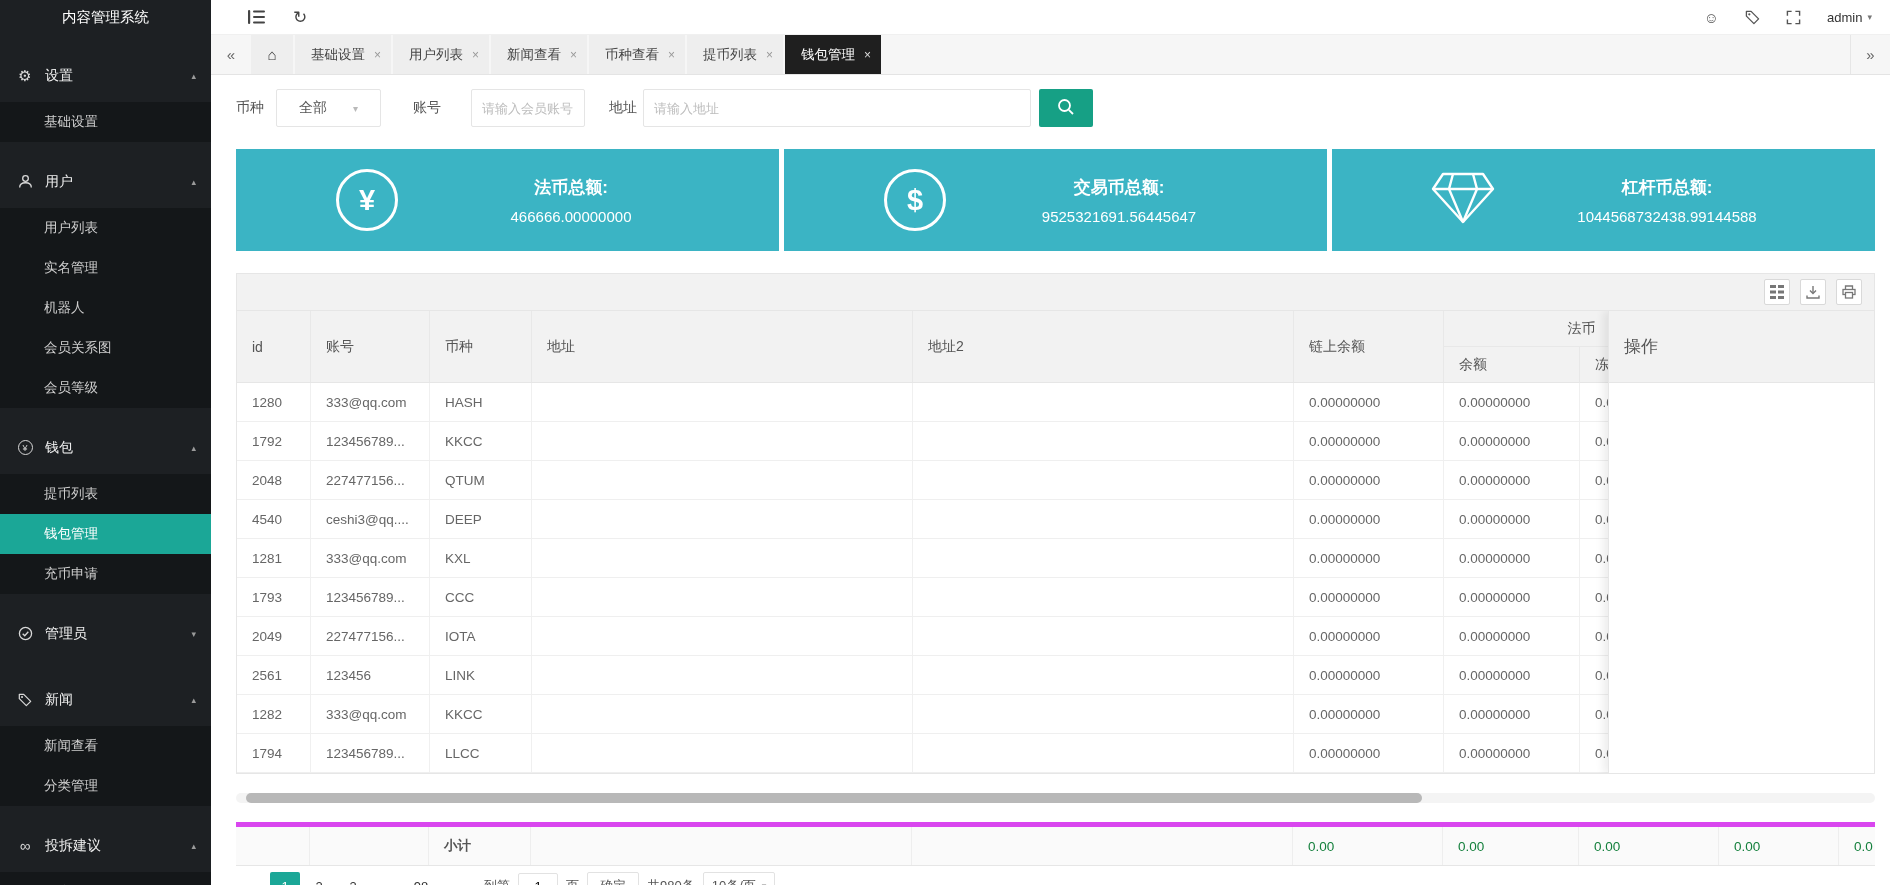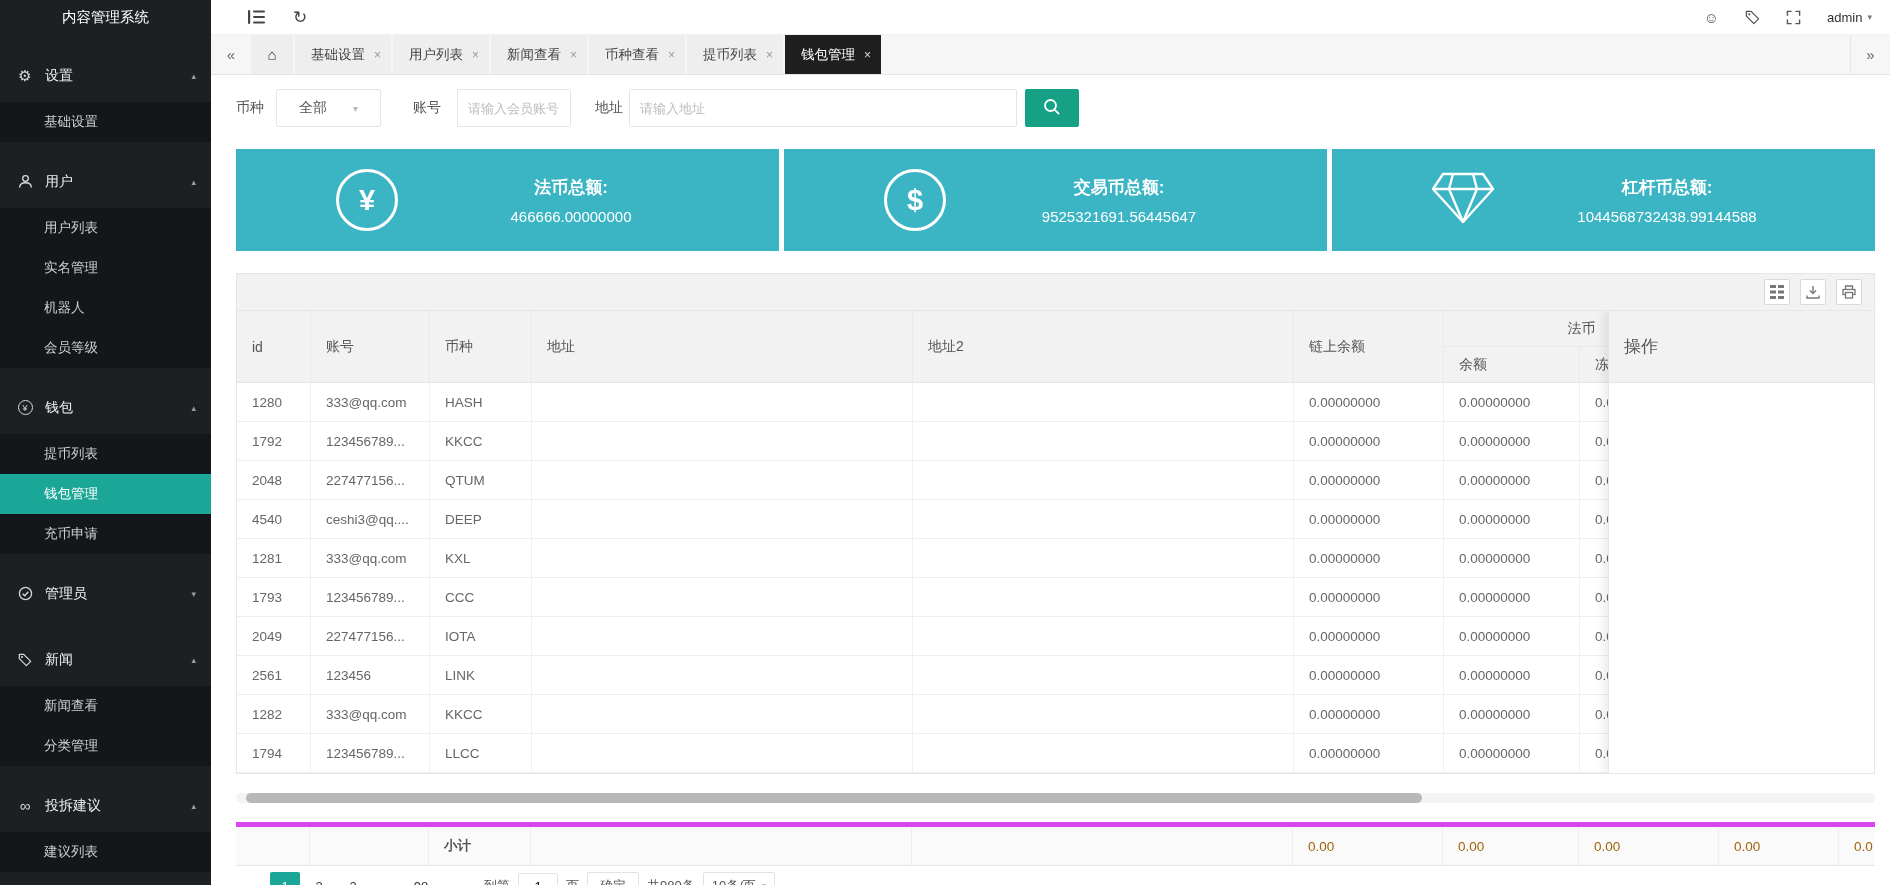--- a/index.html
+++ b/index.html
@@ -44,21 +44,21 @@
 
   .content{flex:1;overflow:hidden;padding:14px 15px 0 25px}
 
   
   .filters{display:flex;align-items:center;height:38px}
   .f-label{font-size:14px;color:#555;white-space:nowrap}
   .select{width:105px;height:38px;border:1px solid #e5e5e5;border-radius:2px;display:flex;align-items:center;padding:0 22px;font-size:14px;color:#555;background:#fff;margin-left:12px;cursor:pointer}
   .select .caret{margin-left:auto;color:#b9b9b9;font-size:10px}
   .f-input{height:38px;border:1px solid #e5e5e5;border-radius:2px;padding:0 10px;font-size:13px;color:#333;outline:none}
   .f-input::placeholder{color:#bdbdbd}
-  .f-acct{width:114px;margin-left:16px}
+  .f-acct{width:114px;margin-left:30px}
   .f-addr{width:388px;margin-left:6px}
   .ml32{margin-left:32px}.ml24{margin-left:24px}
   .search-btn{width:54px;height:38px;background:var(--btn);border:none;border-radius:2px;margin-left:8px;display:flex;align-items:center;justify-content:center;cursor:pointer}
 
   
   .stats{display:flex;gap:5px;margin-top:22px}
   .card{flex:1;height:102px;background:var(--card);color:#fff;display:flex;align-items:center}
   .icwrap{width:72px;margin-left:95px;display:flex;justify-content:center;flex-shrink:0}
   .circle{width:62px;height:62px;border:3px solid #fff;border-radius:50%;display:flex;align-items:center;justify-content:center;font-size:29px;font-weight:bold}
   .card .txt{flex:1;text-align:center;padding-right:40px}
@@ -85,21 +85,21 @@
 
   .fixed-op{position:absolute;top:0;right:0;width:266px;height:462px;background:#fff;border-left:1px solid #e6e6e6;box-shadow:-5px 0 8px rgba(0,0,0,.07)}
   .fixed-op .fh{height:72px;background:#f2f2f2;border-bottom:1px solid #e6e6e6;display:flex;align-items:center;padding:0 15px;font-size:17px;color:#555}
 
   .hscroll{margin-top:18px;height:12px;position:relative;width:1639px}
   .hscroll .track{position:absolute;left:0;right:0;top:1px;height:10px;background:#f4f4f4;border-radius:5px}
   .hscroll .bar{position:absolute;left:10px;top:1px;height:10px;width:1176px;background:#b8b8b8;border-radius:5px;cursor:pointer}
 
   .t-total{margin-top:18px;width:1639px;overflow:hidden;border-top:5px solid #d946ef;border-bottom:1px solid #e6e6e6;background:#fafafa}
   .t-total .trow{width:1740px;background:#fafafa;border-bottom:none;height:38px}
-  .t-total .td{border-right:1px solid #eee;color:#a16207}
+  .t-total .td{border-right:1px solid #eee;color:#15803d}
   .t-total .subtotal{font-weight:bold;color:#555}
 
   
   .pager{margin-top:6px;display:flex;align-items:center;font-size:13px;color:#555;gap:4px}
   .pg{min-width:30px;height:28px;display:flex;align-items:center;justify-content:center;background:#fff;color:#333;cursor:pointer;padding:0 6px}
   .pg.arrow{color:#999}
   .pg.ellipsis{cursor:default;color:#666}
   .pg.active{background:var(--accent);color:#fff;border-radius:2px}
   .pg-label{margin:0 4px;white-space:nowrap}
   .pg-label.first{margin-left:10px}
@@ -133,20 +133,21 @@
             <path d="M1.8 14.5 C1.8 11 4.5 9.3 8 9.3 C11.5 9.3 14.2 11 14.2 14.5"></path>
           </svg>
         </span>
       <span>用户</span>
       <span class="chev">▴</span>
     </div>
     <div class="side-items">
       <div class="side-item">用户列表</div>
       <div class="side-item">实名管理</div>
       <div class="side-item">机器人</div>
+      <div class="side-item">会员关系图</div>
       <div class="side-item">会员等级</div>
     </div>
   </div>
 
   <div class="side-sec">
     <div class="side-head">
       <span class="ic">
           <span class="coin-ic">¥</span>
         </span>
       <span>钱包</span>

